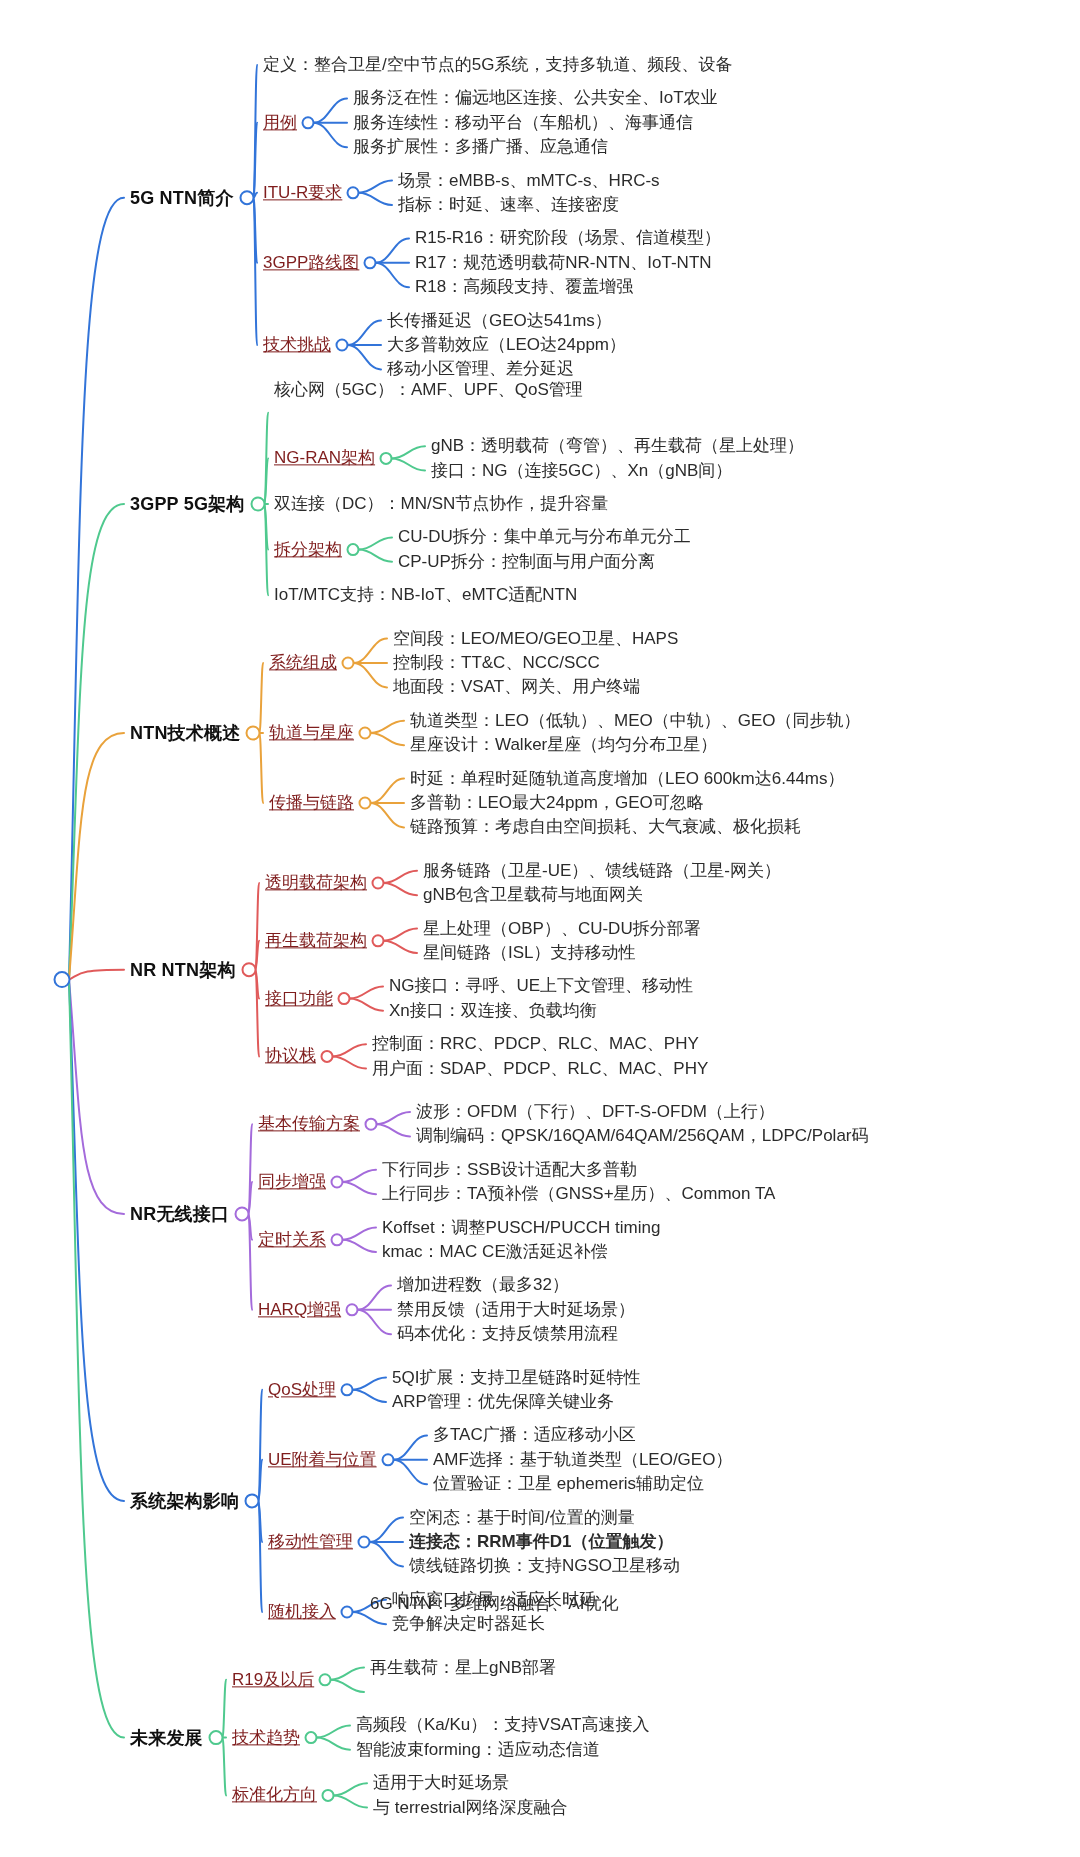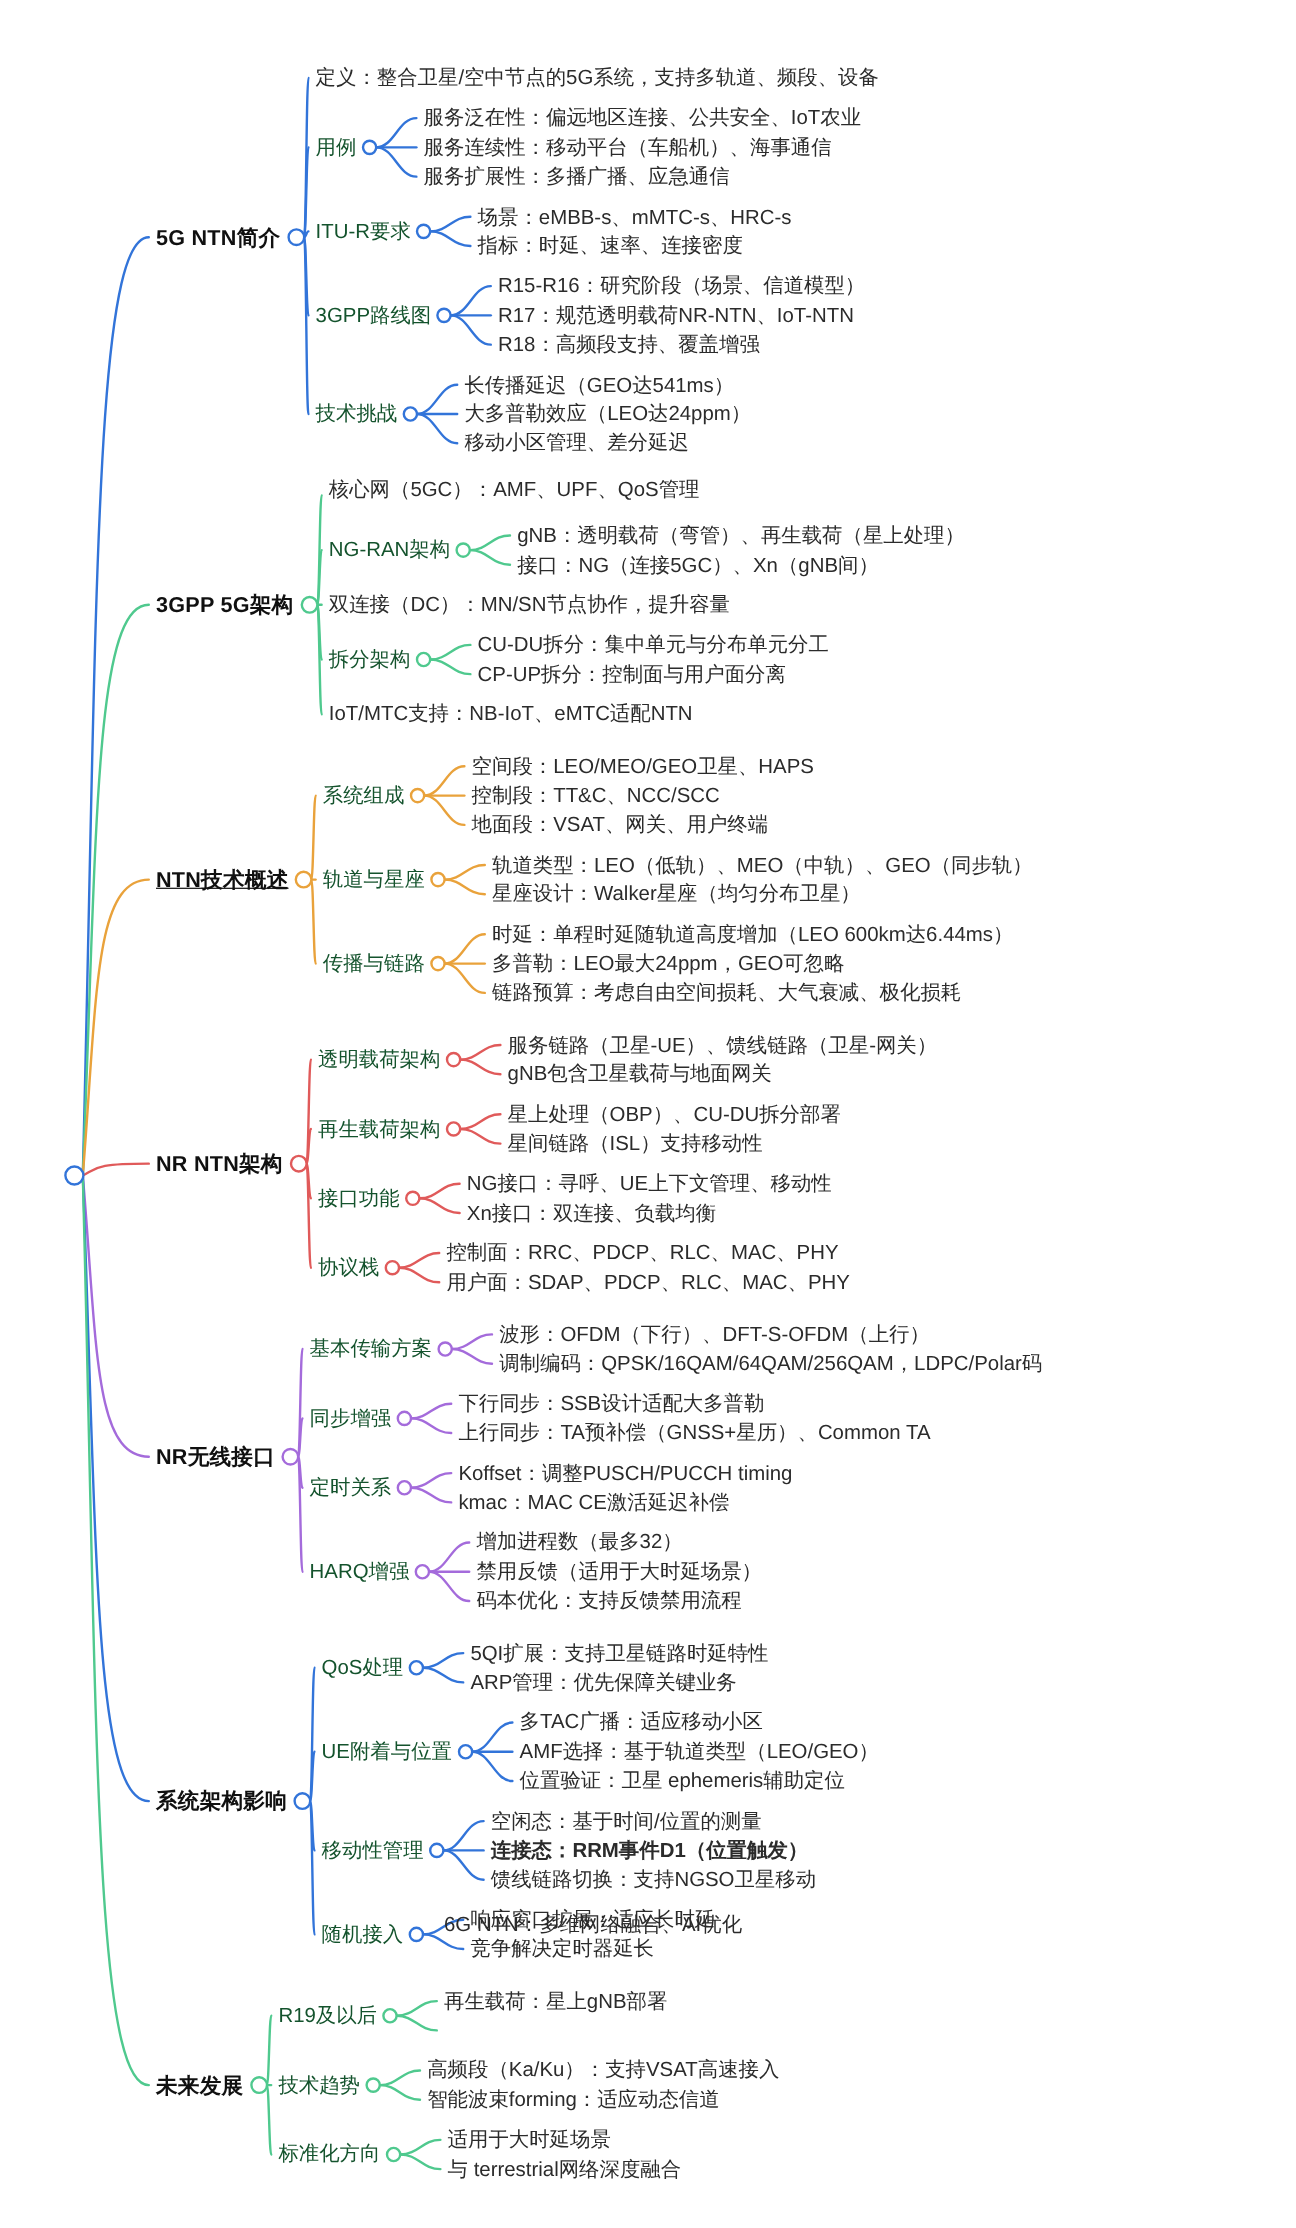--- a/index.html
+++ b/index.html
@@ -6,21 +6,21 @@
   .canvas{
     position:relative;width:1080px;height:1857px;background:#ffffff;
     font-family:"Liberation Sans","DejaVu Sans",sans-serif;overflow:hidden;
   }
   svg.edges{position:absolute;left:0;top:0;width:1080px;height:1857px;}
   .lbl{
     position:absolute;white-space:nowrap;transform:translateY(-50%);
     color:#262626;font-size:17px;line-height:1.25;cursor:default;
   }
   .l1{font-weight:bold;font-size:18px;color:#101010;letter-spacing:.2px;}
-  .l2{color:#14532d;}
+  .l2{color:#7f1d1d;text-decoration:underline;}
   .leaf{color:#2b2b2b;}
 </style>
 </head>
 <body>
 
 <div class="canvas">
   <svg class="edges" id="edges" viewBox="0 0 1080 1857" xmlns="http://www.w3.org/2000/svg">
       <path d="M 69 979.547142857143 C 81 510.4268571428572, 78 197.68, 124 197.68" fill="none" stroke="#3274D9" stroke-width="2" stroke-linecap="round"></path>
       <path d="M 253.5 197.68 C 255.075 197.68, 255.425 65, 257 65" fill="none" stroke="#3274D9" stroke-width="2" stroke-linecap="round"></path>
       <path d="M 253.5 197.68 C 255.075 197.68, 255.425 122.80000000000001, 257 122.80000000000001" fill="none" stroke="#3274D9" stroke-width="2" stroke-linecap="round"></path>
@@ -157,30 +157,30 @@
       <div class="lbl leaf" style="left: 398px; top: 205px;">指标：时延、速率、连接密度</div>
       <div class="lbl l2" style="left: 263px; top: 262.8px;">3GPP路线图</div>
       <div class="lbl leaf" style="left: 415px; top: 238.4px;">R15-R16：研究阶段（场景、信道模型）</div>
       <div class="lbl leaf" style="left: 415px; top: 262.8px;">R17：规范透明载荷NR-NTN、IoT-NTN</div>
       <div class="lbl leaf" style="left: 415px; top: 287.2px;">R18：高频段支持、覆盖增强</div>
       <div class="lbl l2" style="left: 263px; top: 345px;">技术挑战</div>
       <div class="lbl leaf" style="left: 387px; top: 320.6px;">长传播延迟（GEO达541ms）</div>
       <div class="lbl leaf" style="left: 387px; top: 345px;">大多普勒效应（LEO达24ppm）</div>
       <div class="lbl leaf" style="left: 387px; top: 369.4px;">移动小区管理、差分延迟</div>
       <div class="lbl l1" style="left: 130px; top: 504px;">3GPP 5G架构</div>
-      <div class="lbl leaf" style="left: 274px; top: 408px;">核心网（5GC）：AMF、UPF、QoS管理</div>
+      <div class="lbl leaf" style="left: 274px; top: 390px;">核心网（5GC）：AMF、UPF、QoS管理</div>
       <div class="lbl l2" style="left: 274px; top: 458.4px;">NG-RAN架构</div>
       <div class="lbl leaf" style="left: 431px; top: 446.2px;">gNB：透明载荷（弯管）、再生载荷（星上处理）</div>
       <div class="lbl leaf" style="left: 431px; top: 470.6px;">接口：NG（连接5GC）、Xn（gNB间）</div>
       <div class="lbl leaf" style="left: 274px; top: 504px;">双连接（DC）：MN/SN节点协作，提升容量</div>
       <div class="lbl l2" style="left: 274px; top: 549.6px;">拆分架构</div>
       <div class="lbl leaf" style="left: 398px; top: 537.4px;">CU-DU拆分：集中单元与分布单元分工</div>
       <div class="lbl leaf" style="left: 398px; top: 561.8px;">CP-UP拆分：控制面与用户面分离</div>
       <div class="lbl leaf" style="left: 274px; top: 595.2px;">IoT/MTC支持：NB-IoT、eMTC适配NTN</div>
-      <div class="lbl l1" style="left: 130px; top: 733px; text-decoration: underline;">NTN技术概述</div>
+      <div class="lbl l1" style="left: 130px; top: 733px;">NTN技术概述</div>
       <div class="lbl l2" style="left: 269px; top: 663px;">系统组成</div>
       <div class="lbl leaf" style="left: 393px; top: 638.6px;">空间段：LEO/MEO/GEO卫星、HAPS</div>
       <div class="lbl leaf" style="left: 393px; top: 663px;">控制段：TT&amp;C、NCC/SCC</div>
       <div class="lbl leaf" style="left: 393px; top: 687.4px;">地面段：VSAT、网关、用户终端</div>
       <div class="lbl l2" style="left: 269px; top: 733px;">轨道与星座</div>
       <div class="lbl leaf" style="left: 410px; top: 720.8px;">轨道类型：LEO（低轨）、MEO（中轨）、GEO（同步轨）</div>
       <div class="lbl leaf" style="left: 410px; top: 745.2px;">星座设计：Walker星座（均匀分布卫星）</div>
       <div class="lbl l2" style="left: 269px; top: 803px;">传播与链路</div>
       <div class="lbl leaf" style="left: 410px; top: 778.6px;">时延：单程时延随轨道高度增加（LEO 600km达6.44ms）</div>
       <div class="lbl leaf" style="left: 410px; top: 803px;">多普勒：LEO最大24ppm，GEO可忽略</div>

